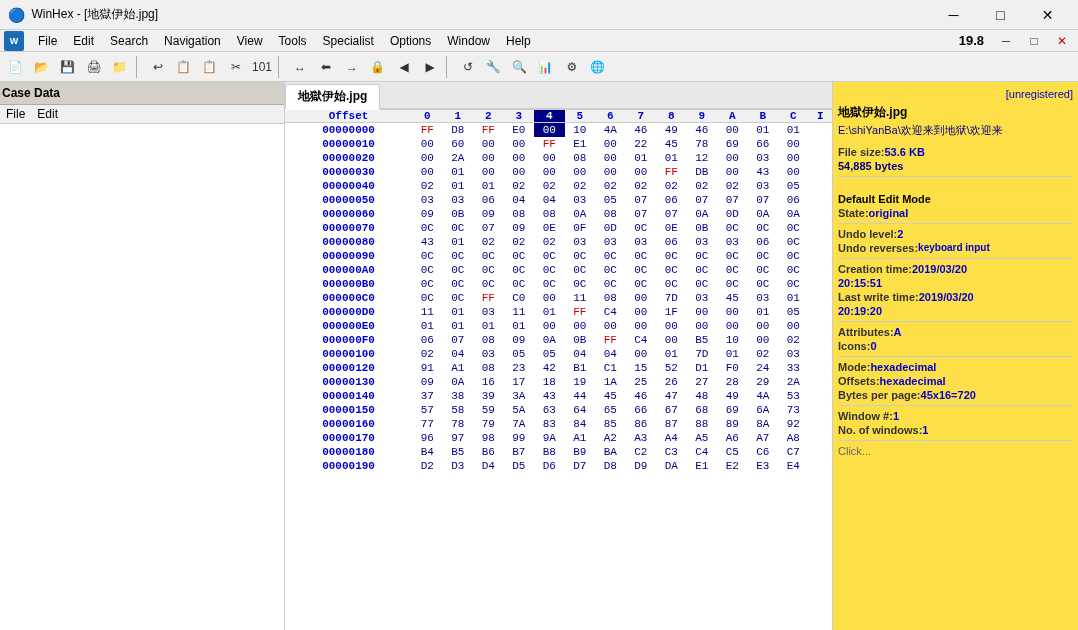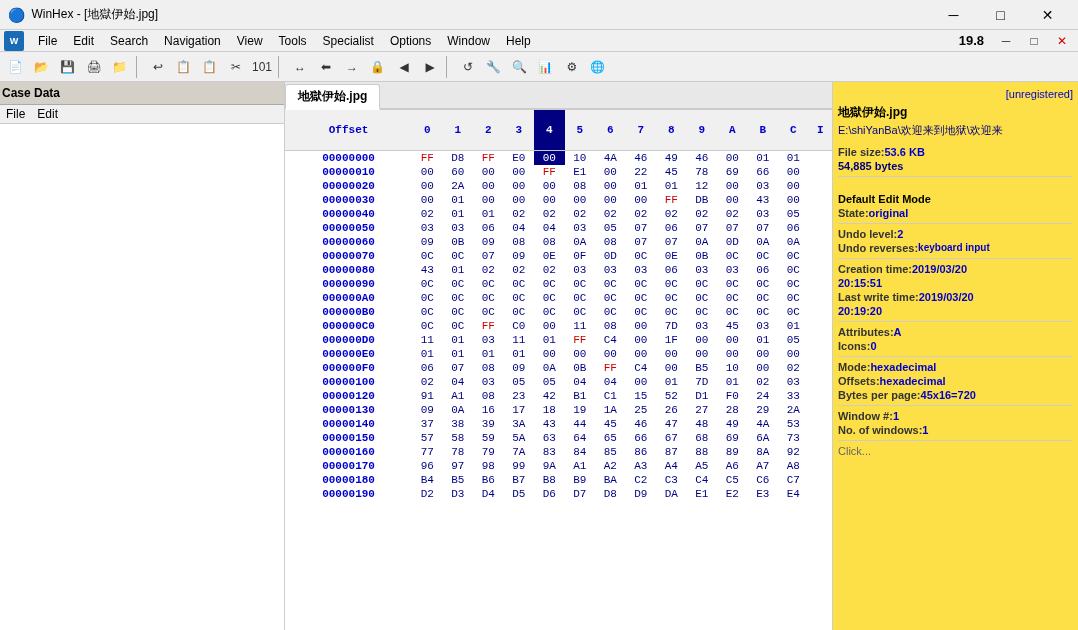--- a/index.html
+++ b/index.html
@@ -124,21 +124,21 @@
     #hex-grid {
       flex: 1;
       overflow-y: auto;
       font-family: 'Courier New', monospace;
       font-size: 12px;
     }
     table { border-collapse: collapse; width: 100%; }
     thead th {
       background: #f0f0f0;
       color: #0000cc;
-      padding: 14px 4px;
+      padding: 0 4px;
       border-bottom: 1px solid #ccc;
       font-weight: bold;
       text-align: center;
       font-size: 11px;
       position: sticky;
       top: 0;
       z-index: 1;
     }
     thead th.offset-col { text-align: center; min-width: 80px; }
     tbody td {

